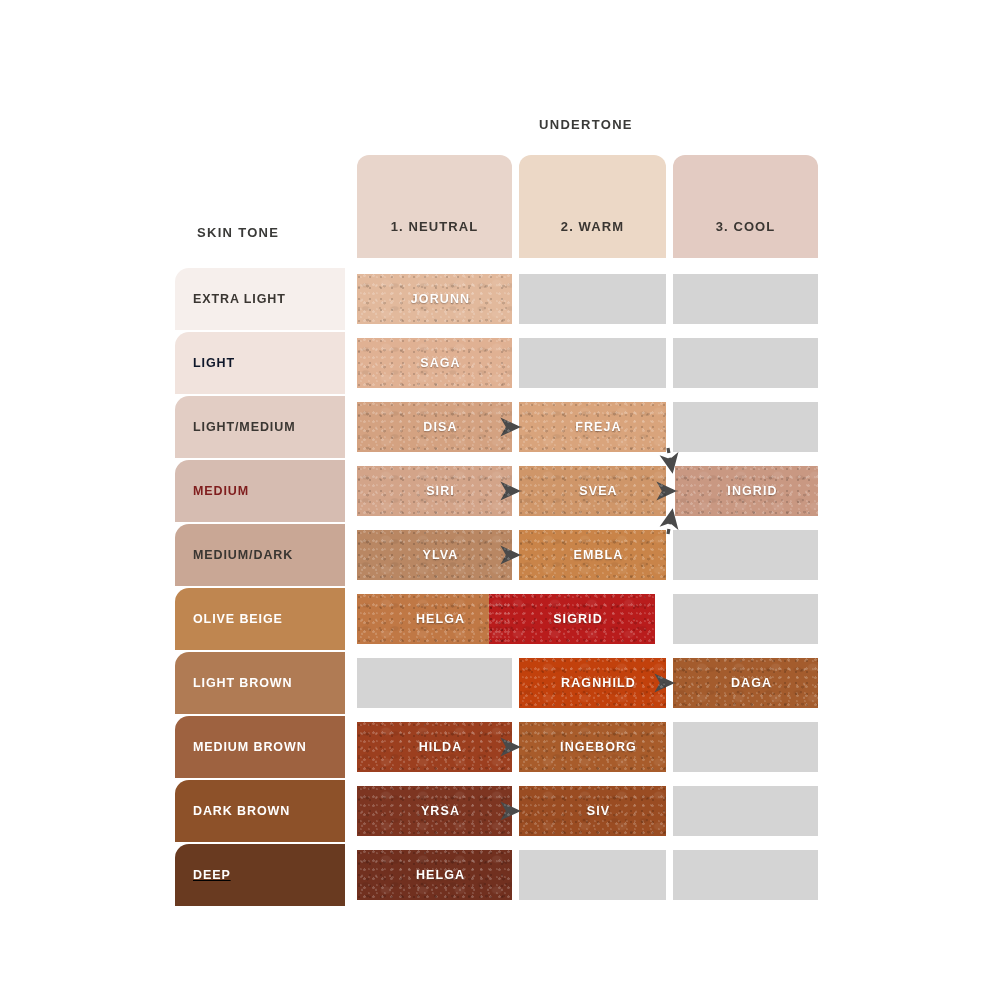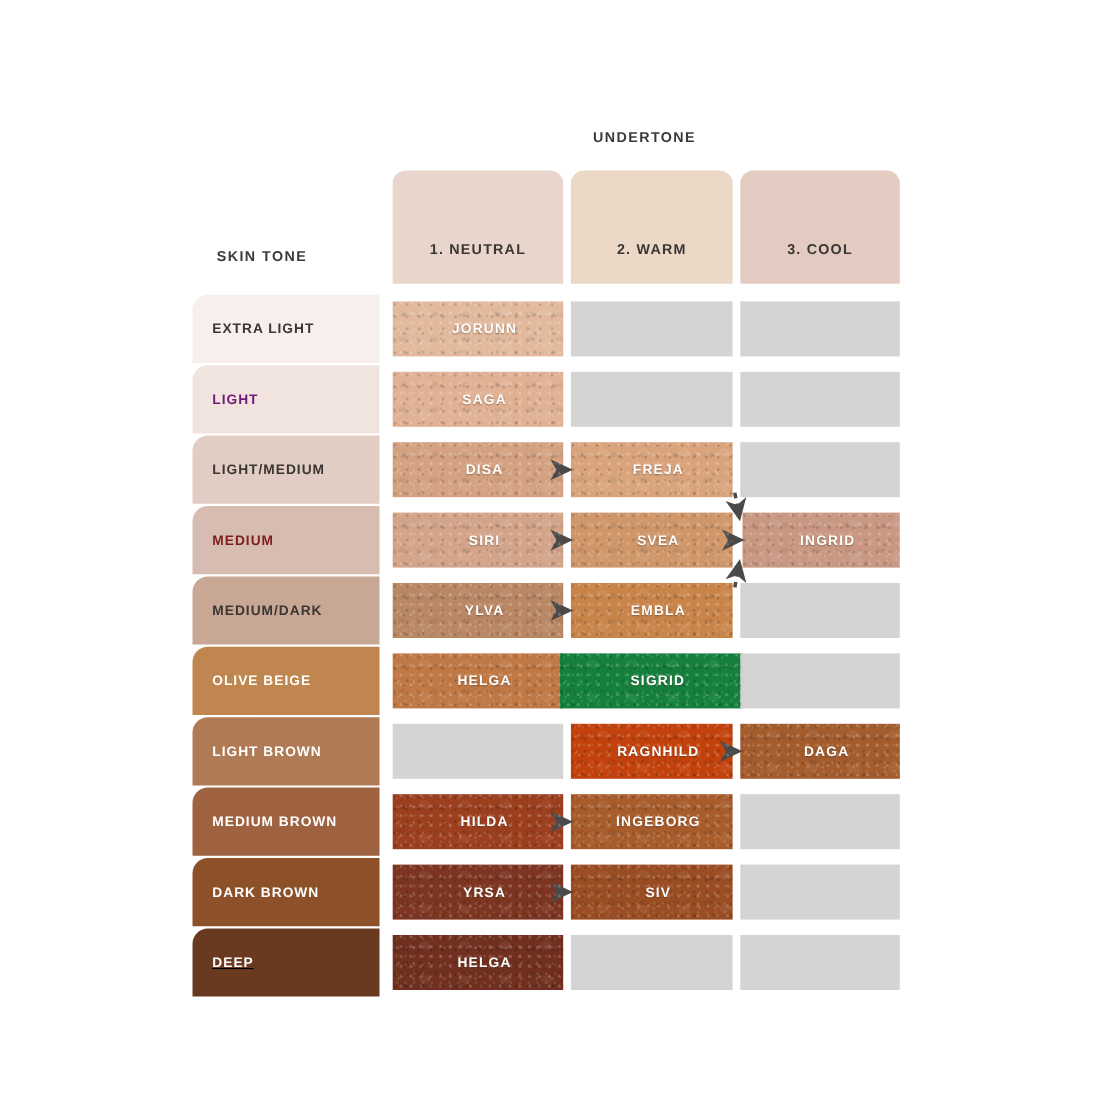--- a/index.html
+++ b/index.html
@@ -137,21 +137,21 @@
       </div>
       <div class="undertone-header" style="left: 673px; width: 145px; top: 155px; height: 103px; background: rgb(227, 203, 194);">
         <span>3. COOL</span>
       </div>
     </div>
   <div id="sidebar-layer">
       <div class="skintone-row" style="left: 175px; width: 170px; top: 268px; height: 62px; background: rgb(246, 239, 236); z-index: 40;">
         <span style="color: rgb(58, 54, 50);">EXTRA LIGHT</span>
       </div>
       <div class="skintone-row" style="left: 175px; width: 170px; top: 332px; height: 62px; background: rgb(241, 227, 221); z-index: 39;">
-        <span style="color: #701a75;">LIGHT</span>
+        <span style="color: #0f172a;">LIGHT</span>
       </div>
       <div class="skintone-row" style="left: 175px; width: 170px; top: 396px; height: 62px; background: rgb(226, 205, 196); z-index: 38;">
         <span style="color: rgb(58, 54, 50);">LIGHT/MEDIUM</span>
       </div>
       <div class="skintone-row" style="left: 175px; width: 170px; top: 460px; height: 62px; background: rgb(214, 188, 177); z-index: 37;">
         <span style="color: #7f1d1d;">MEDIUM</span>
       </div>
       <div class="skintone-row" style="left: 175px; width: 170px; top: 524px; height: 62px; background: rgb(201, 167, 149); z-index: 36;">
         <span style="color: rgb(58, 54, 50);">MEDIUM/DARK</span>
       </div>
@@ -201,21 +201,21 @@
       <div class="cell powder" style="left: 357px; width: 155px; top: 530px; height: 50px; background: rgb(185, 135, 99);">
         <span>YLVA</span>
       </div>
       <div class="cell powder" style="left: 519px; width: 147px; top: 530px; height: 50px; background: rgb(201, 132, 73);">
         <span>EMBLA</span>
       </div>
       <div class="cell empty" style="left: 673px; width: 145px; top: 530px; height: 50px;"></div>
       <div class="cell powder" style="left: 357px; width: 155px; top: 594px; height: 50px; background: rgb(192, 120, 69);">
         <span>HELGA</span>
       </div>
-      <div class="cell powder" style="left: 509px; width: 166px; top: 594px; height: 50px; background: #15803d;">
+      <div class="cell powder" style="left: 489px; width: 166px; top: 594px; height: 50px; background: #b91c1c;">
         <span>SIGRID</span>
       </div>
       <div class="cell empty" style="left: 673px; width: 145px; top: 594px; height: 50px;"></div>
       <div class="cell empty" style="left: 357px; width: 155px; top: 658px; height: 50px;"></div>
       <div class="cell powder" style="left: 519px; width: 147px; top: 658px; height: 50px; background: #c2410c;">
         <span>RAGNHILD</span>
       </div>
       <div class="cell powder" style="left: 673px; width: 145px; top: 658px; height: 50px; background: rgb(164, 92, 45);">
         <span>DAGA</span>
       </div>

